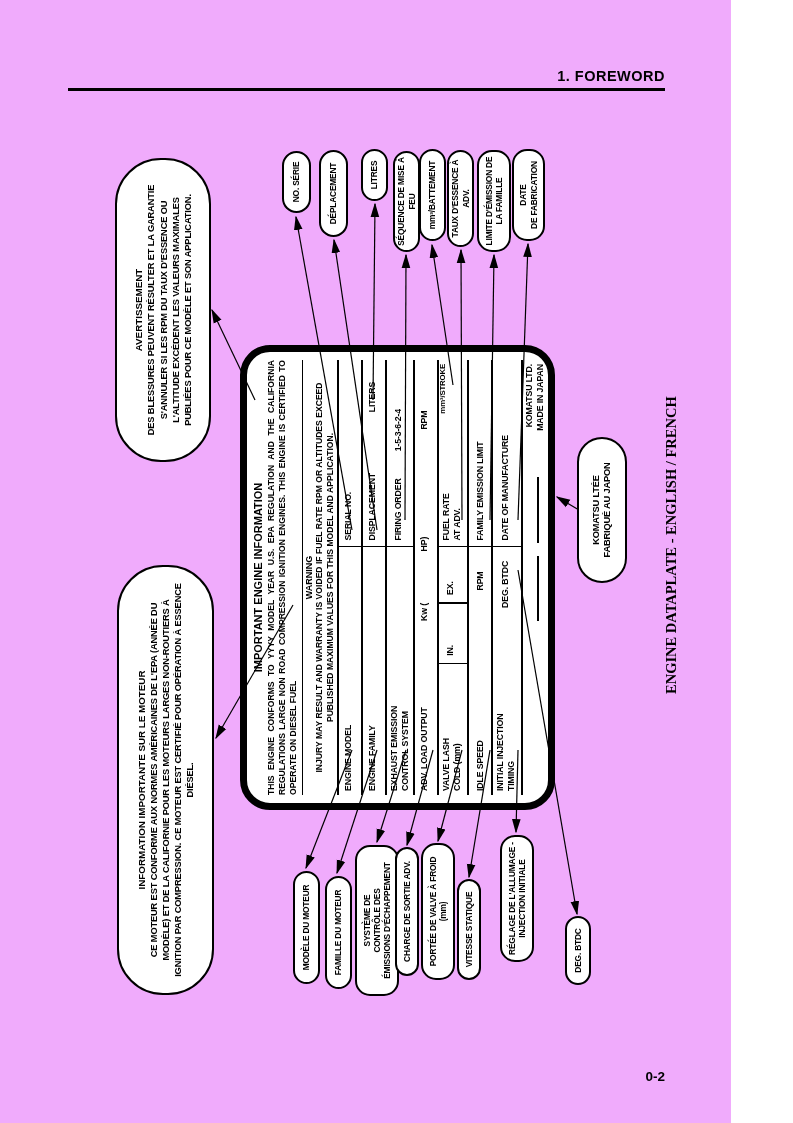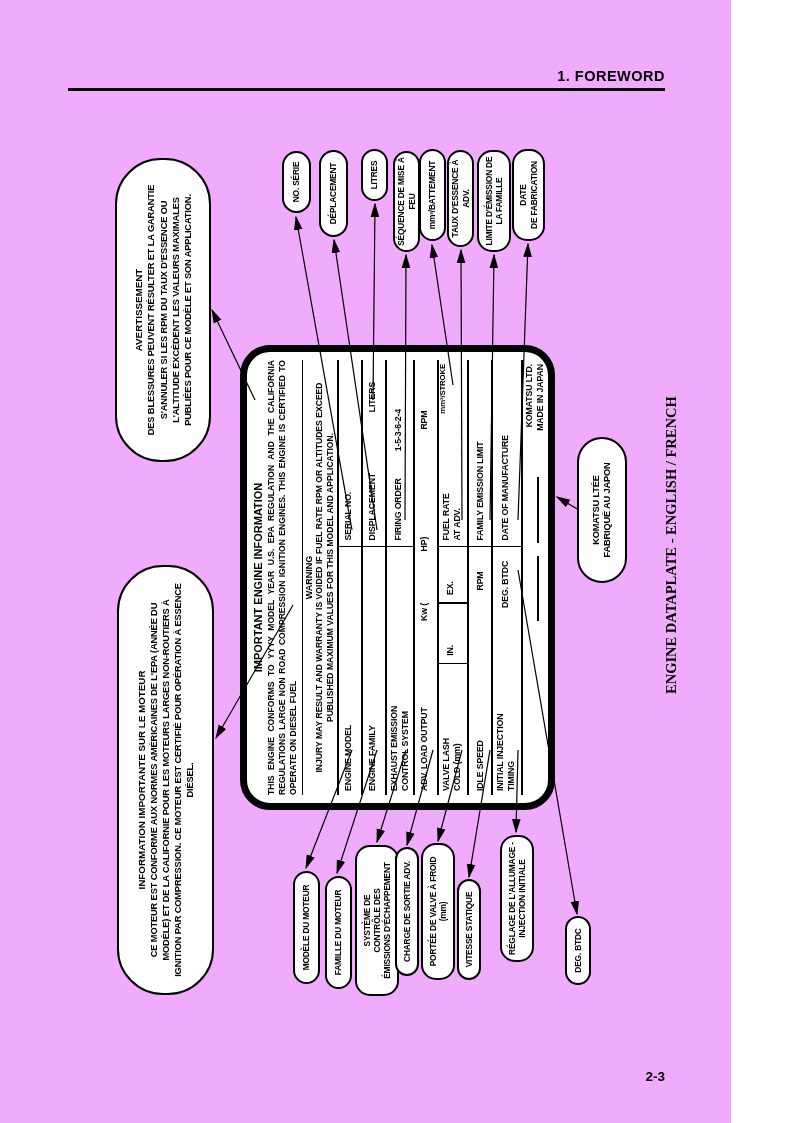--- a/index.html
+++ b/index.html
@@ -45,21 +45,21 @@
   
   #lines{position:absolute;left:0;top:0;z-index:3;}
 </style>
 </head>
 <body>
 
 <div id="page">
 
   <div class="hdr-text">1.  FOREWORD</div>
   <div class="hdr-rule"></div>
-  <div class="pagenum">2-3</div>
+  <div class="pagenum">0-2</div>
 
   <div id="rot">
 
     <div class="bigbubble" style="left:5px;top:2px;width:430px;height:97px;">
       <div class="bb-title">INFORMATION IMPORTANTE SUR LE MOTEUR</div>
       <div class="bb-body">CE MOTEUR EST CONFORME AUX NORMES AMÉRICAINES DE L'EPA (ANNÉE DU MODÈLE) ET DE LA CALIFORNIE POUR LES MOTEURS LARGES NON-ROUTIERS À IGNITION PAR COMPRESSION.  CE MOTEUR EST CERTIFIÉ POUR OPÉRATION À ESSENCE DIÉSEL.</div>
     </div>
     <div class="bigbubble" style="left:538px;top:0px;width:304px;height:96px;">
       <div class="bb-title">AVERTISSEMENT</div>
       <div class="bb-body">DES BLESSURES PEUVENT RÉSULTER ET LA GARANTIE S'ANNULER SI LES RPM DU TAUX D'ESSENCE OU L'ALTITUDE EXCÈDENT LES VALEURS MAXIMALES PUBLIÉES POUR CE MODÈLE ET SON APPLICATION.</div>

